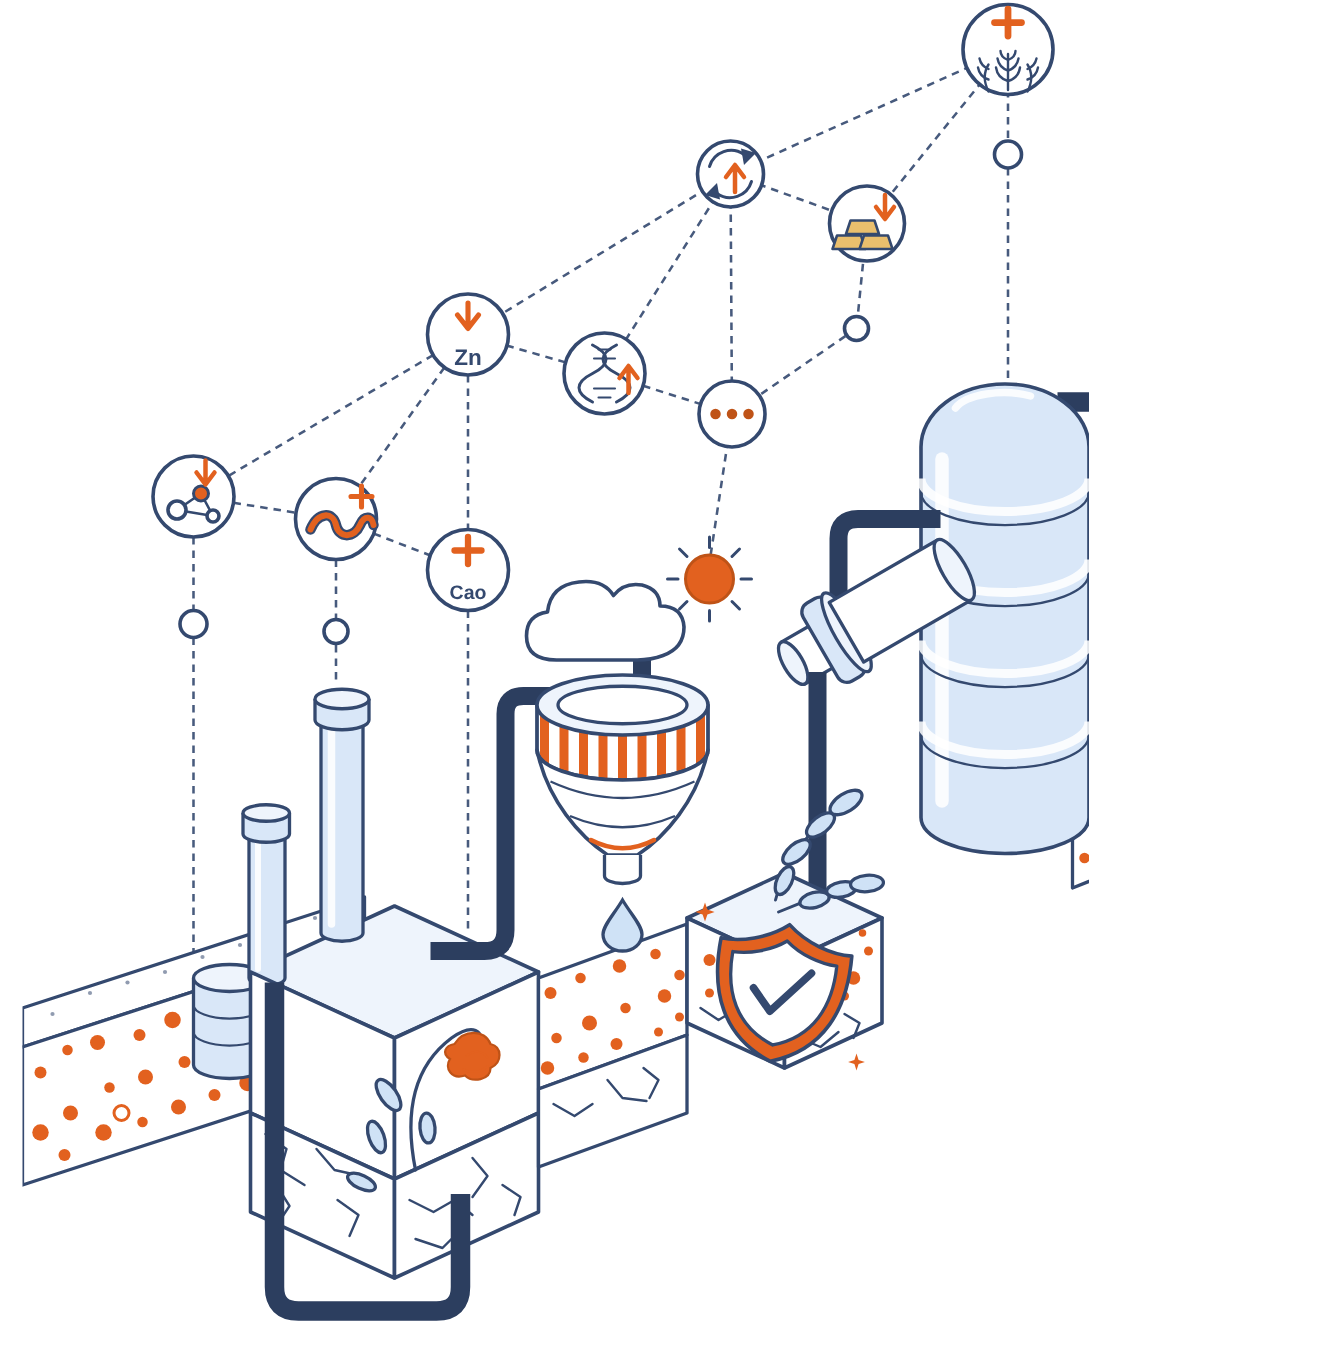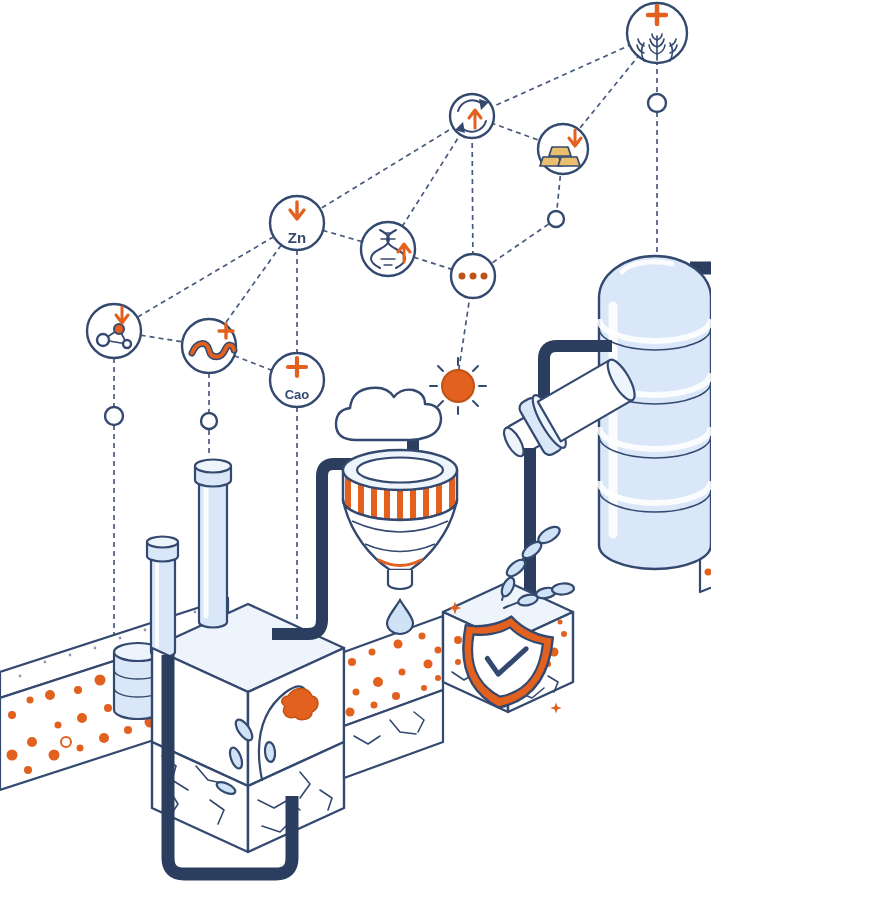--- a/index.html
+++ b/index.html
@@ -1,20 +1,20 @@
 <!DOCTYPE html>
 <html style="--navy: #34496f; --pipe: #2c3e5f; --orange: #e2611f; --orangedark: #bf5317; --bluelight: #d9e7f8; --bluepale: #eef4fc; --bluesoft: #cfe2f6; --gold: #eabf6d; --bg: #ffffff;"><head>
 <meta charset="utf-8">
 <style>
   :root{
     --navy:#34496f; --pipe:#2c3e5f; --orange:#e2611f; --orangedark:#bf5317;
     --bluelight:#d9e7f8; --bluepale:#eef4fc; --bluesoft:#cfe2f6; --gold:#eabf6d; --bg:#ffffff;
   }
   html,body{margin:0;padding:0;background:var(--bg);}
-  .stage{width:711px;height:913px;overflow:hidden;}
+  .stage{width:711px;height:913px;overflow:hidden;padding-left:15px;}
   svg text{font-family:"Liberation Sans", sans-serif;}
   .lbl{font-size:15px;font-weight:bold;fill:var(--navy);text-anchor:middle;}
   .lbl-sm{font-size:13px;font-weight:bold;fill:var(--navy);text-anchor:middle;}
   .dash{fill:none;stroke:var(--navy);stroke-width:1.7;stroke-dasharray:5 4;opacity:.9;}
   .node{fill:#fff;stroke:var(--navy);stroke-width:2.4;}
   .s{stroke:var(--navy);stroke-width:2.4;stroke-linejoin:round;}
   .s2{stroke:var(--navy);stroke-width:2.2;stroke-linejoin:round;}
   .thin{stroke:var(--navy);stroke-width:1.5;fill:none;}
   .w{fill:#fff;} .bl{fill:var(--bluelight);} .bp{fill:var(--bluepale);}
   .pipe{fill:none;stroke:var(--pipe);}

